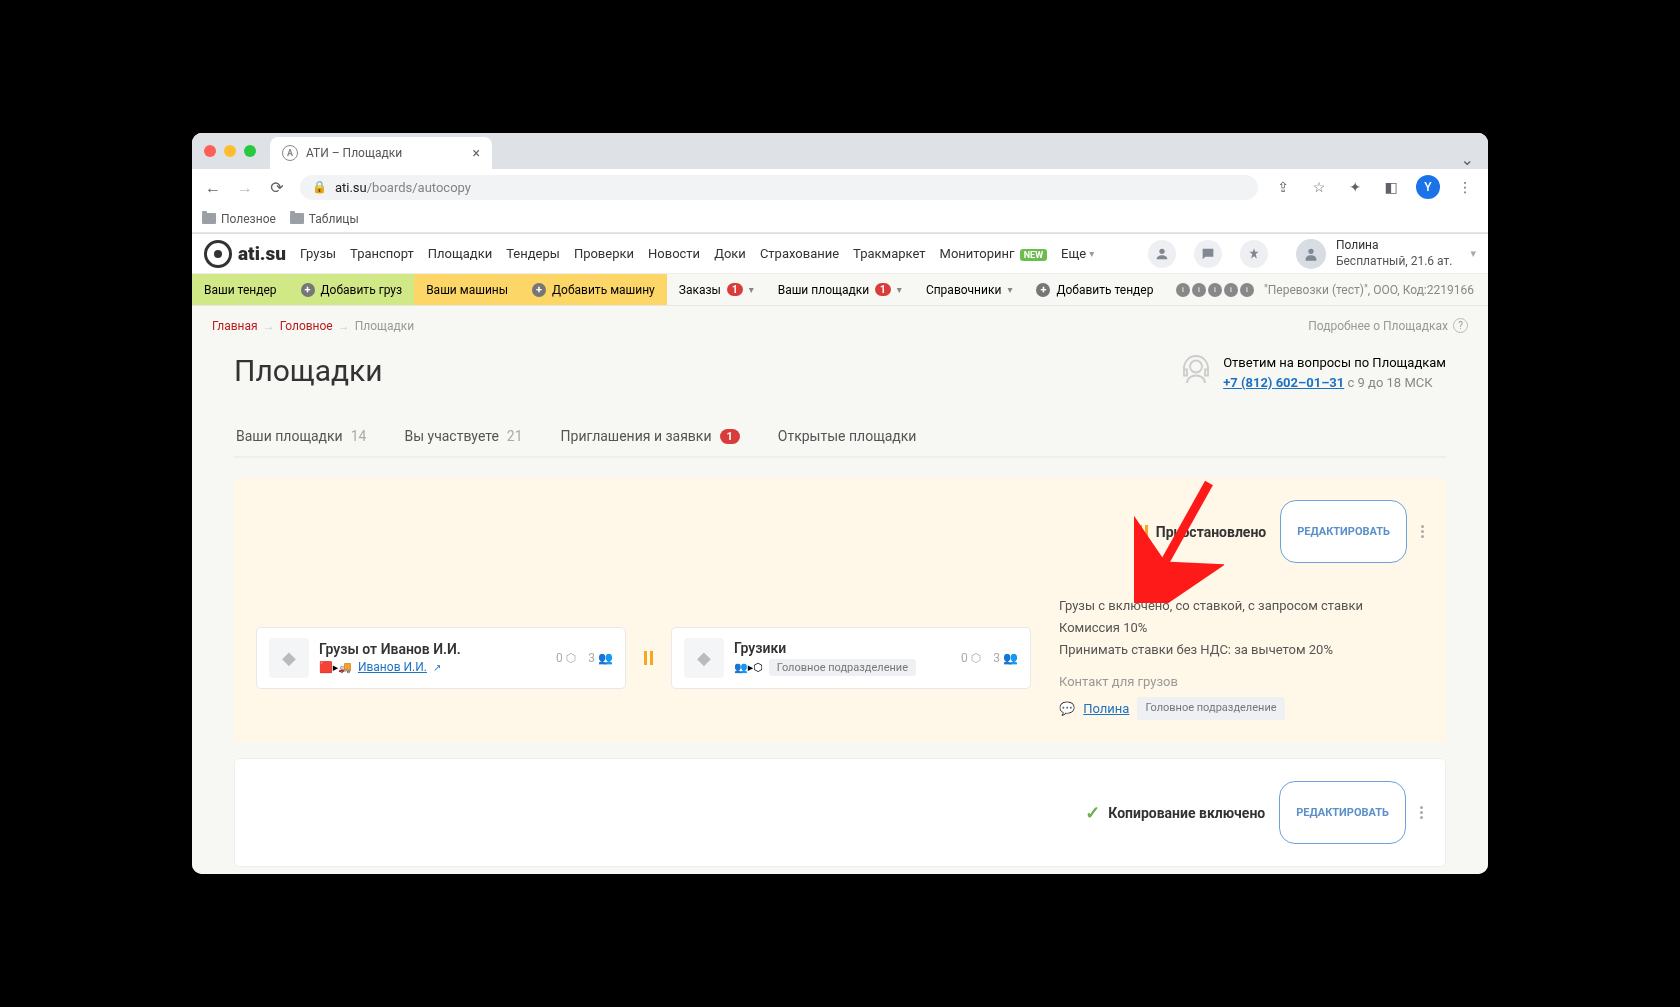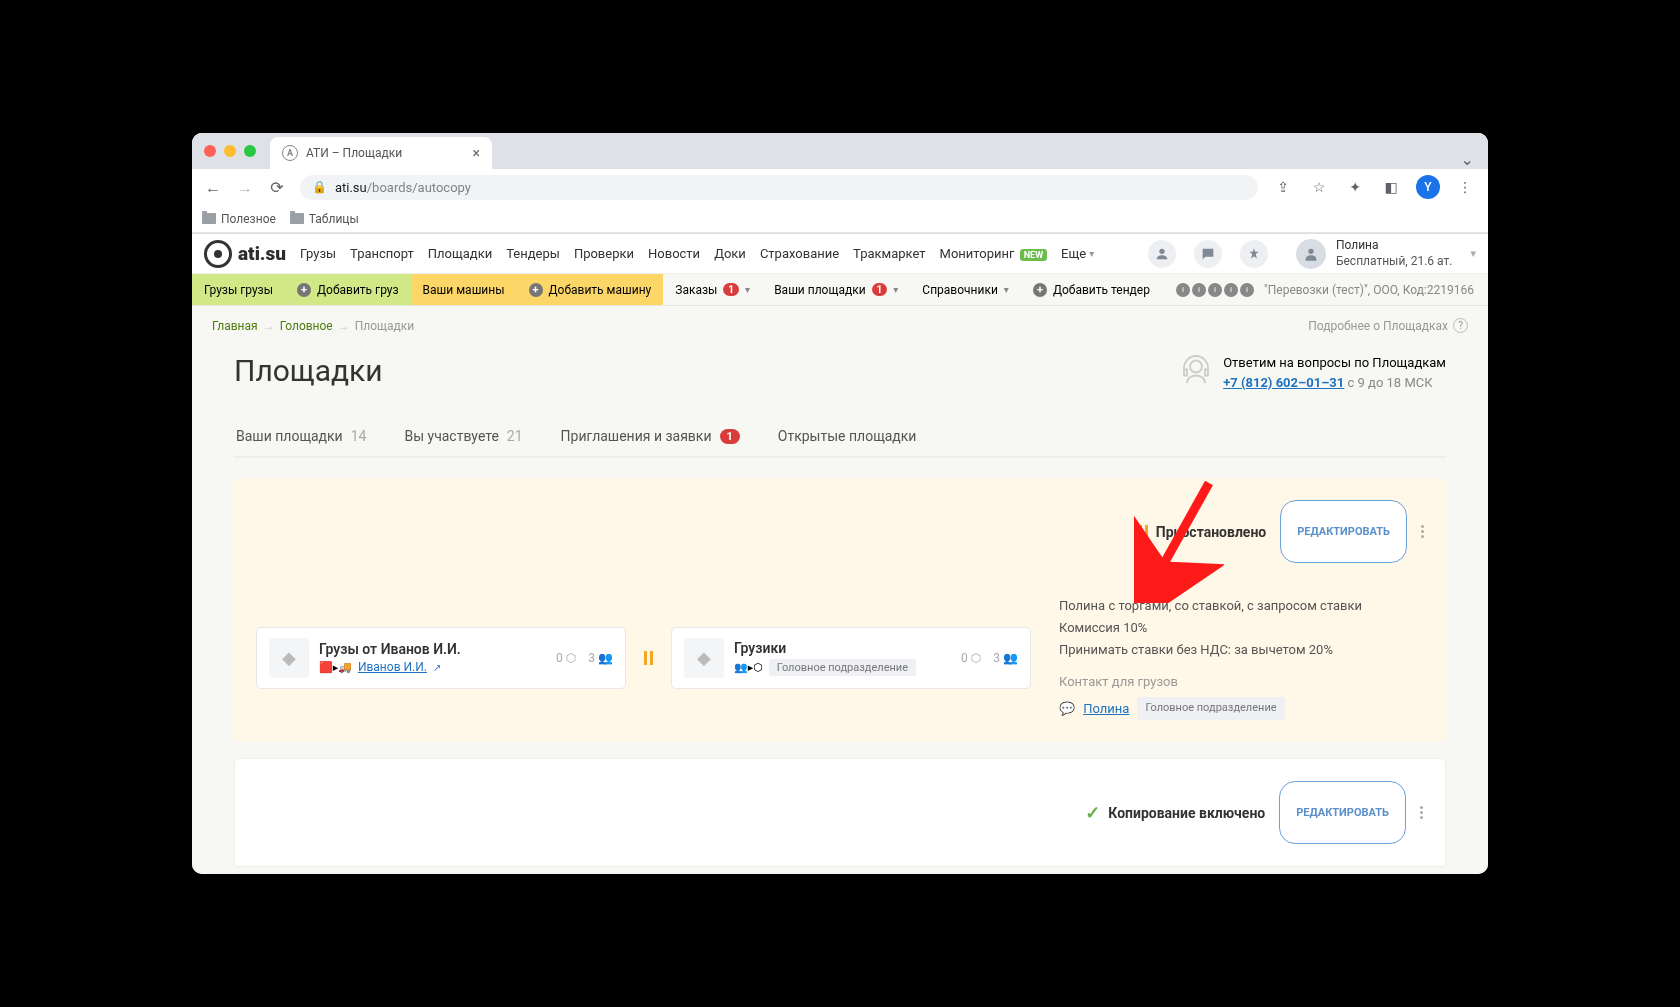--- a/index.html
+++ b/index.html
@@ -56,21 +56,21 @@
 .sb-plus { width: 14px; height: 14px; background: #767676; border-radius: 50%; color: #fff; display: flex; align-items: center; justify-content: center; font-size: 11px; font-weight: bold; line-height:1; }
 .sb-badge { background: #d93d3b; color: #fff; font-size: 10px; border-radius: 8px; padding: 1px 5px; min-width: 14px; text-align:center; font-weight:bold; }
 .sb-chev { color: #888; font-size: 10px; }
 .sb-right { margin-left: auto; display: flex; align-items: center; gap: 10px; padding-right: 14px; color: #888; }
 .sb-dots { display: flex; gap: 2px; }
 .sb-dot { width: 14px; height: 14px; background: #888; border-radius: 50%; display: flex; align-items: center; justify-content: center; color: #f7f7f4; font-size: 8px; }
 
 
 .page { background: #f7f7f4; padding: 0; height: calc(100% - 172px); overflow: hidden; }
 .breadcrumb-row { display: flex; padding: 12px 20px; font-size: 12px; color: #999; align-items: center; }
-.breadcrumb-row a { color: #4d7c0f; text-decoration: none; }
+.breadcrumb-row a { color: #b91c1c; text-decoration: none; }
 .br-sep { margin: 0 5px; color: #ccc; }
 .about-link { margin-left: auto; color: #999; display: flex; align-items: center; gap: 5px; }
 .q-circle { width: 15px; height: 15px; border: 1px solid #bbb; border-radius: 50%; display: flex; align-items: center; justify-content: center; font-size: 10px; }
 
 .page-inner { padding: 0 42px; }
 .title-row { display: flex; align-items: flex-start; justify-content: space-between; margin: 8px 0 28px; }
 .page-title { font-size: 30px; font-weight: 400; color: #333; }
 .help-block { display: flex; gap: 9px; align-items: flex-start; font-size: 13px; }
 .help-icon { color: #ccc; }
 .help-txt { line-height: 1.5; }
@@ -220,21 +220,21 @@
           <div class="u-name">Полина</div>
           <div><span>Бесплатный,</span> <span>21.6 ат.</span></div>
         </div>
         <span class="chev-d">▾</span>
       </div>
     </div>
   </div>
 
   <div class="sub-bar">
     <div class="sb-seg sb-green">
-        <span>Грузы грузы</span>
+        <span>Ваши тендер</span>
       </div>
     <div class="sb-seg sb-green">
         <span class="sb-plus">+</span>
         <span>Добавить груз</span>
       </div>
     <div class="sb-seg sb-yellow">
         <span>Ваши машины</span>
       </div>
     <div class="sb-seg sb-yellow">
         <span class="sb-plus">+</span>
@@ -377,21 +377,21 @@
                     <span>⬡</span>
                   </div>
                 <div class="stat">
                     <span>3</span>
                     <span>👥</span>
                   </div>
               </div>
             </div>
           </div>
           <div class="info-col">
-            <div>Полина с торгами, со ставкой, с запросом ставки</div>
+            <div>Грузы с включено, со ставкой, с запросом ставки</div>
             <div>Комиссия 10%</div>
             <div>Принимать ставки без НДС: за вычетом 20%</div>
             <div class="info-label">Контакт для грузов</div>
             <div class="contact-row">
               <span class="chat-ico">💬</span>
               <a class="ct-name">Полина</a>
               <span class="pill-tag">Головное подразделение</span>
             </div>
           </div>
         </div>

